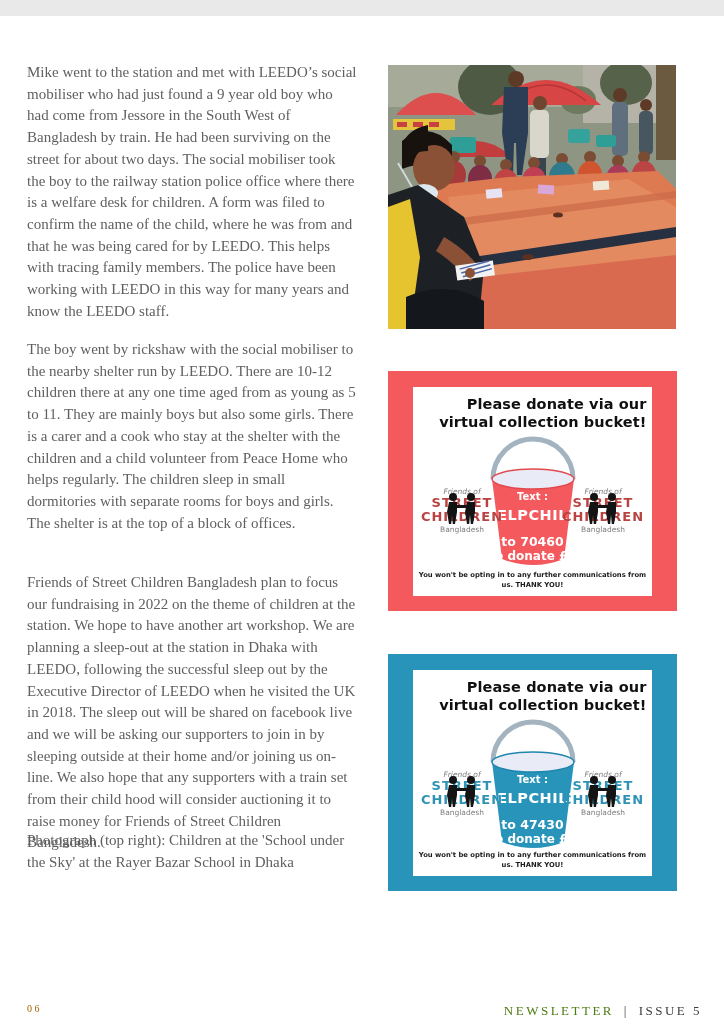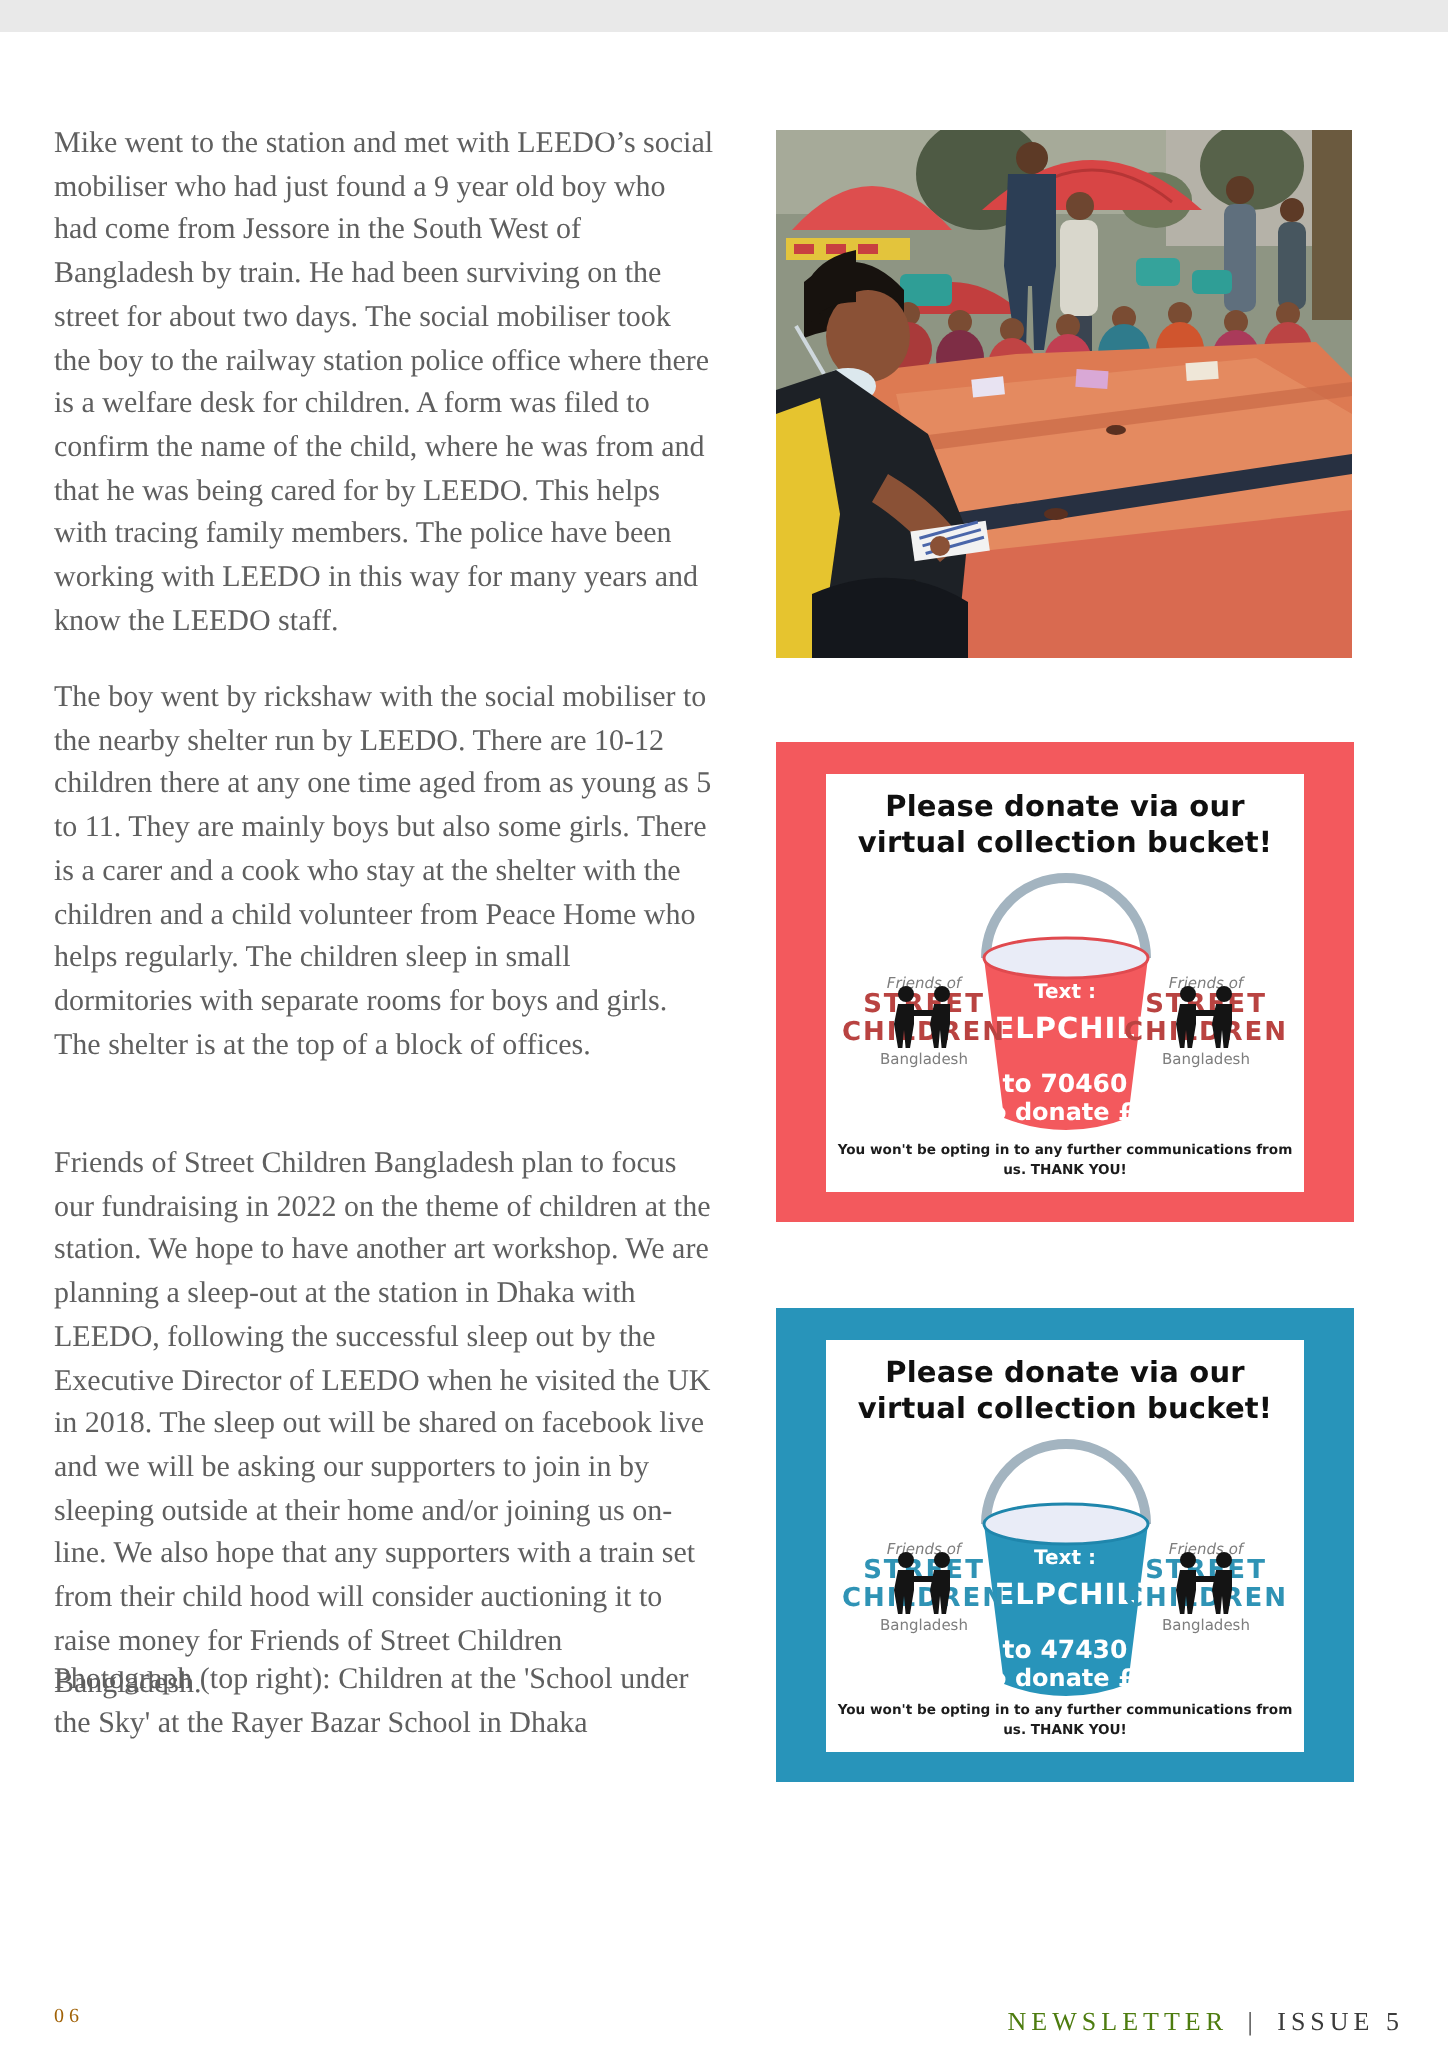--- a/index.html
+++ b/index.html
@@ -29,21 +29,21 @@
 
   
   .card { position:absolute; left:388px; width:289px; }
   .card.red  { top:355px; height:240px; background:#f3595d; }
   .card.blue { top:638px; height:237px; background:#2894ba; }
   .card-inner {
     position:absolute; left:25px; right:25px; top:16px; bottom:15px;
     background:#ffffff;
   }
   .card-heading {
-    margin:9px auto 0 auto; width:228px; text-align:center;
+    margin:9px auto 0 auto; width:228px; text-align:right;
     font-family:"DejaVu Sans", sans-serif; font-weight:800;
     font-size:14.5px; line-height:1.22; color:#101010; letter-spacing:0.1px;
   }
   .bucket {
     position:absolute; top:46px; left:50%; margin-left:-55px;
     width:110px; height:140px;
   }
   .bucket svg { position:absolute; left:0; top:0; width:110px; height:140px; }
   .handle { stroke:#a3b4c0; stroke-width:5; fill:none; }
   .card.red  .bucket-body { fill:#f3595d; }

